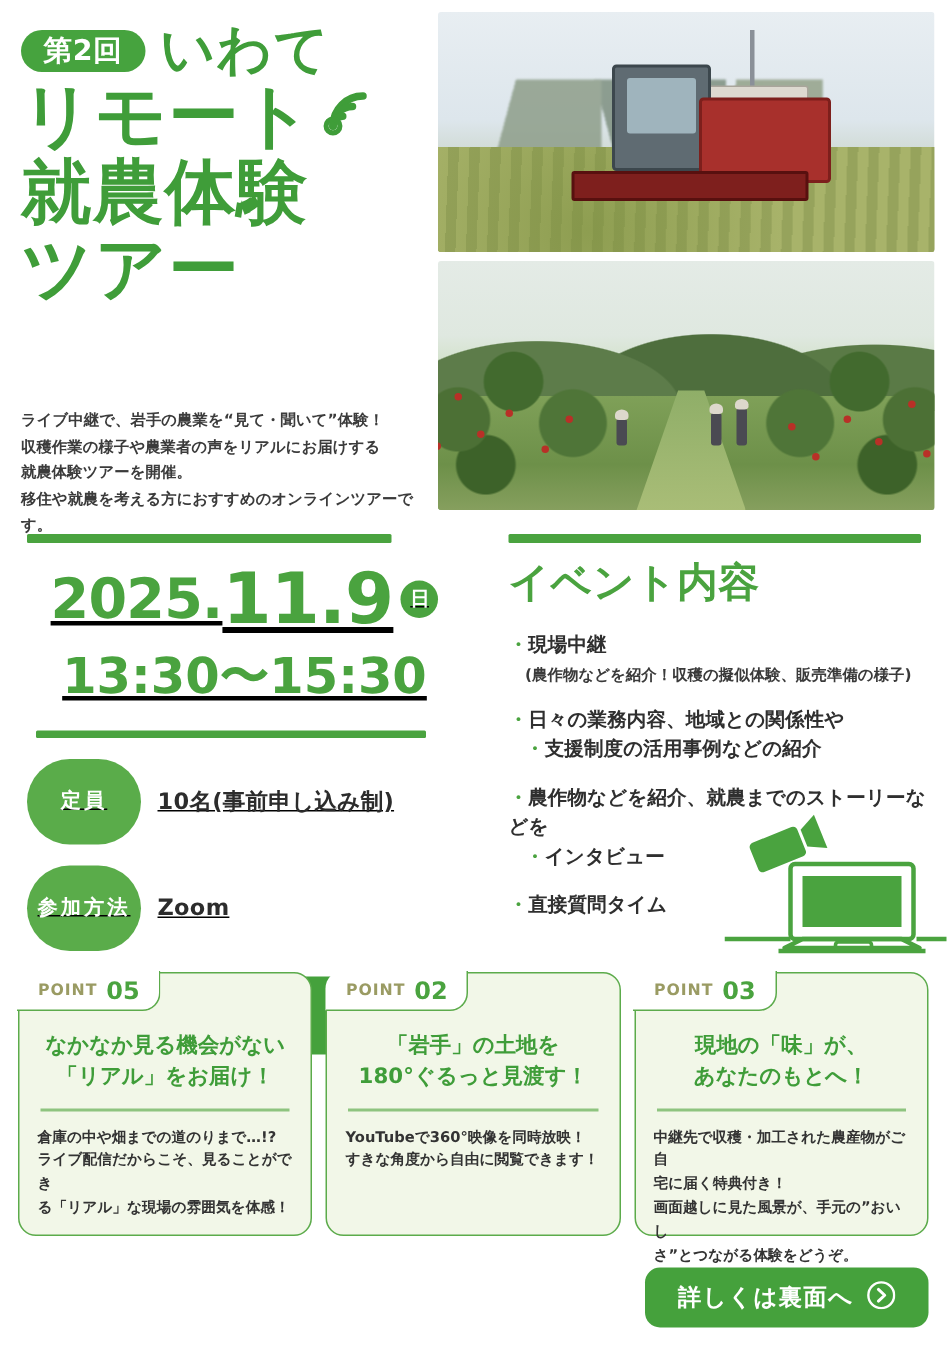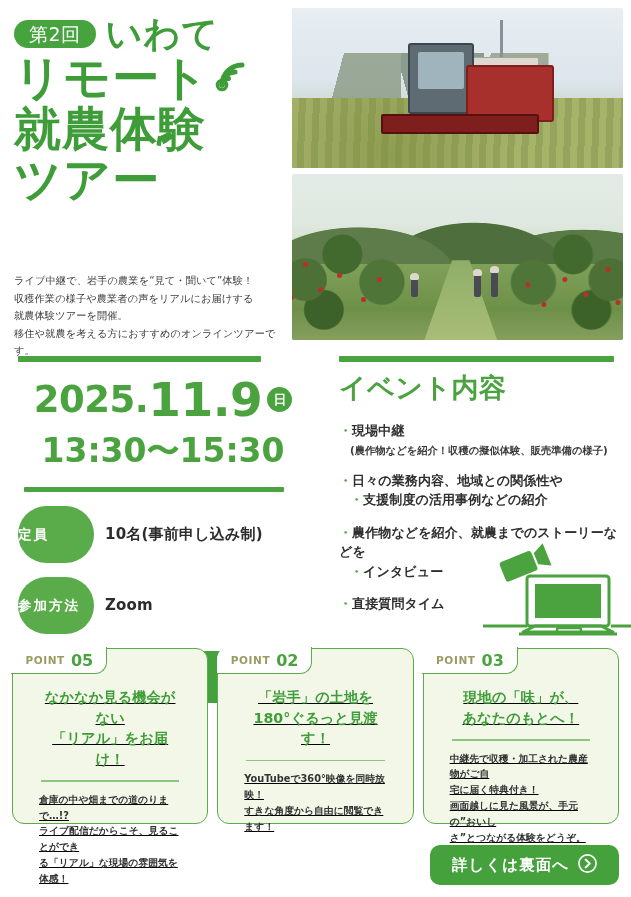--- a/index.html
+++ b/index.html
@@ -110,56 +110,56 @@
   .apple { position: absolute; width: 5px; height: 5px; border-radius: 50%; background: #b83027; }
   .worker { position: absolute; bottom: 26%; width: 7px; height: 22px; background: #4a4a52; border-radius: 2px; }
   .worker::before { content:""; position:absolute; top:-6px; left:-1px; width:9px; height:7px; background:#ddd8cc; border-radius:50% 50% 30% 30%; }
 
   
   .title-block { position: absolute; left: 14px; top: 16px; width: 300px; }
 
   .badge-row { display: flex; align-items: center; gap: 10px; }
   .kai-badge {
     background: #46a33e; color: #fff;
-    font-weight: 400; font-size: 19px;
+    font-weight: 700; font-size: 19px;
     padding: 4px 15px; border-radius: 999px;
     letter-spacing: .5px; line-height: 1.1;
   }
   .title-jp {
     color: #3f9d39; font-weight: 700;
     font-size: 36px; line-height: 1.0;
     letter-spacing: 1px;
   }
   .title-line {
     color: #3f9d39; font-weight: 700;
     font-size: 47px; line-height: 1.09;
     letter-spacing: 1px;
     white-space: nowrap;
     display: flex; align-items: center;
   }
   .wifi-icon { margin-left: 2px; }
 
   .lead {
     position: absolute; left: 14px; top: 272px; width: 282px;
     color: #3b3b3b; font-size: 10.2px; line-height: 1.72;
-    font-weight: 400; letter-spacing: .1px;
+    font-weight: 700; letter-spacing: .1px;
   }
 
   
   .rule-left {
     position: absolute; left: 18px; top: 356px;
     width: 243px; height: 6px; background: #4aa33f; border-radius: 1px;
   }
   .rule-right {
     position: absolute; left: 339px; top: 356px;
     width: 275px; height: 6px; background: #4aa33f; border-radius: 1px;
   }
 
   
-  .info-col { position: absolute; left: 18px; top: 372px; width: 290px; }
+  .info-col { position: absolute; left: 18px; top: 372px; width: 290px; text-decoration: underline; }
 
   .date-line {
     color: #4aa33f; font-weight: 700; letter-spacing: -.5px;
     display: flex; align-items: center; justify-content: center;
   }
   .date-y { font-size: 37px; }
   .date-md { font-size: 47px; }
   .dow-circle {
     display: inline-flex; align-items: center; justify-content: center;
     width: 25px; height: 25px; border-radius: 50%;
@@ -174,21 +174,21 @@
 
   .rule-sub {
     width: 260px; height: 5px; background: #4aa33f;
     border-radius: 1px; margin: 13px 0 0 6px;
   }
 
   .kv-row { display: flex; align-items: center; gap: 11px; margin-top: 14px; }
   .kv-pill {
     background: #5aac4a; color: #fff;
     font-size: 13.5px; font-weight: 700;
-    border-radius: 999px; 
+    border-radius: 999px; text-align: center;
     padding: 20px 0; min-width: 76px;
     letter-spacing: 2px; line-height: 1.25;
   }
   .kv-val { color: #2c2c2c; font-size: 15px; font-weight: 700; letter-spacing: .2px; }
 
   .apply-btn {
     position: relative; margin: 17px 0 0 6px;
     width: 278px; height: 52px;
     background: #45a13c; border-radius: 999px;
     display: flex; align-items: center; gap: 44px;
@@ -226,22 +226,21 @@
   
   .cards {
     position: absolute; left: 12px; top: 648px;
     width: 607px; display: flex; gap: 9px;
   }
   .card {
     position: relative; width: 220px; height: 176px;
     background: #f2f7e8;
     border: 1.6px solid #5cab4b;
     border-radius: 12px;
-    padding: 34px 26px 12px;
-    text-decoration: underline;
+    padding: 34px 12px 12px;
   }
   .card-tab {
     position: absolute; left: -1.6px; top: -1.6px;
     height: 27px; padding: 0 13px 0 14px;
     background: #ffffff;
     border: 1.6px solid #5cab4b;
     border-top-left-radius: 12px;
     border-bottom-right-radius: 12px;
     border-left: none; border-top: none;
     display: flex; align-items: center; gap: 6px;

